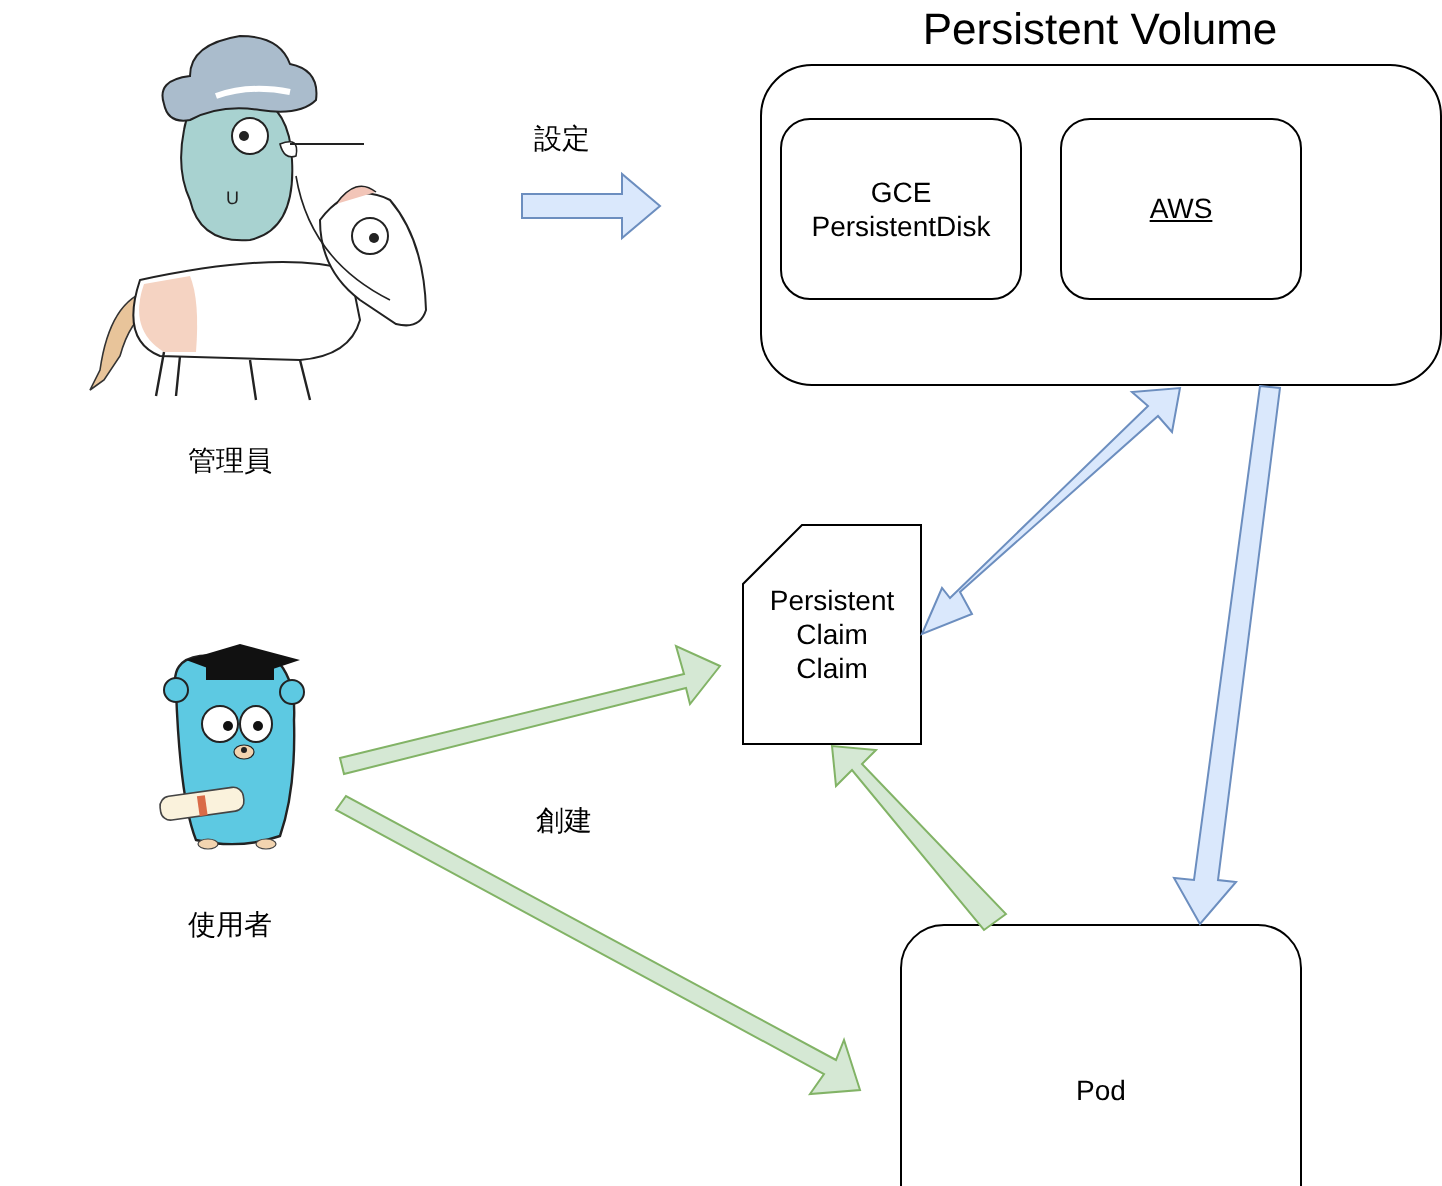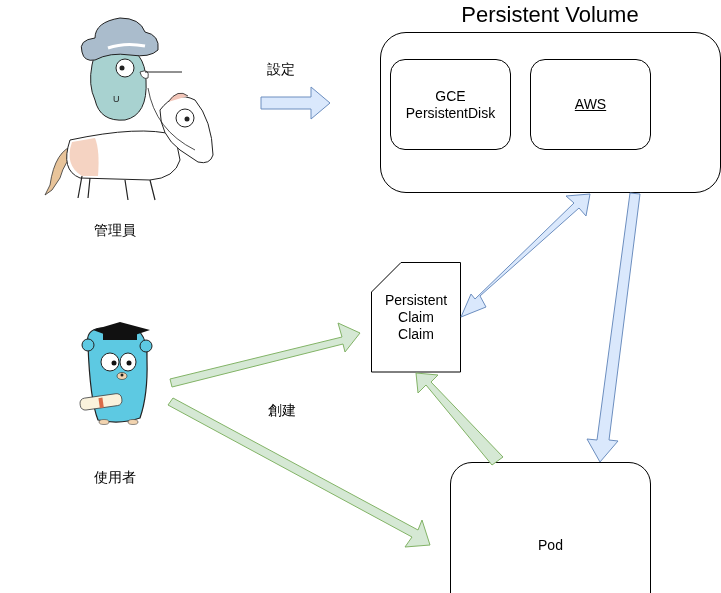--- a/index.html
+++ b/index.html
@@ -108,16 +108,16 @@
   </g>
 </svg>
 
 <div class="abs label" style="left:372px; top:292px; width:88px;">
   <span style="display:block">Persistent</span>
   <span style="display:block">Claim</span>
   <span style="display:block">Claim</span>
 </div>
 
 <div class="abs label" style="left:80px; top:222px; width:70px;">管理員</div>
-<div class="abs label" style="left:80px; top:454px; width:70px;margin-top:15px;">使用者</div>
+<div class="abs label" style="left:80px; top:454px; width:70px;">使用者</div>
 
 <div class="abs label" style="left:256px; top:61px; width:50px;">設定</div>
 <div class="abs label" style="left:257px; top:402px; width:50px;">創建</div>
 
 </body></html>

